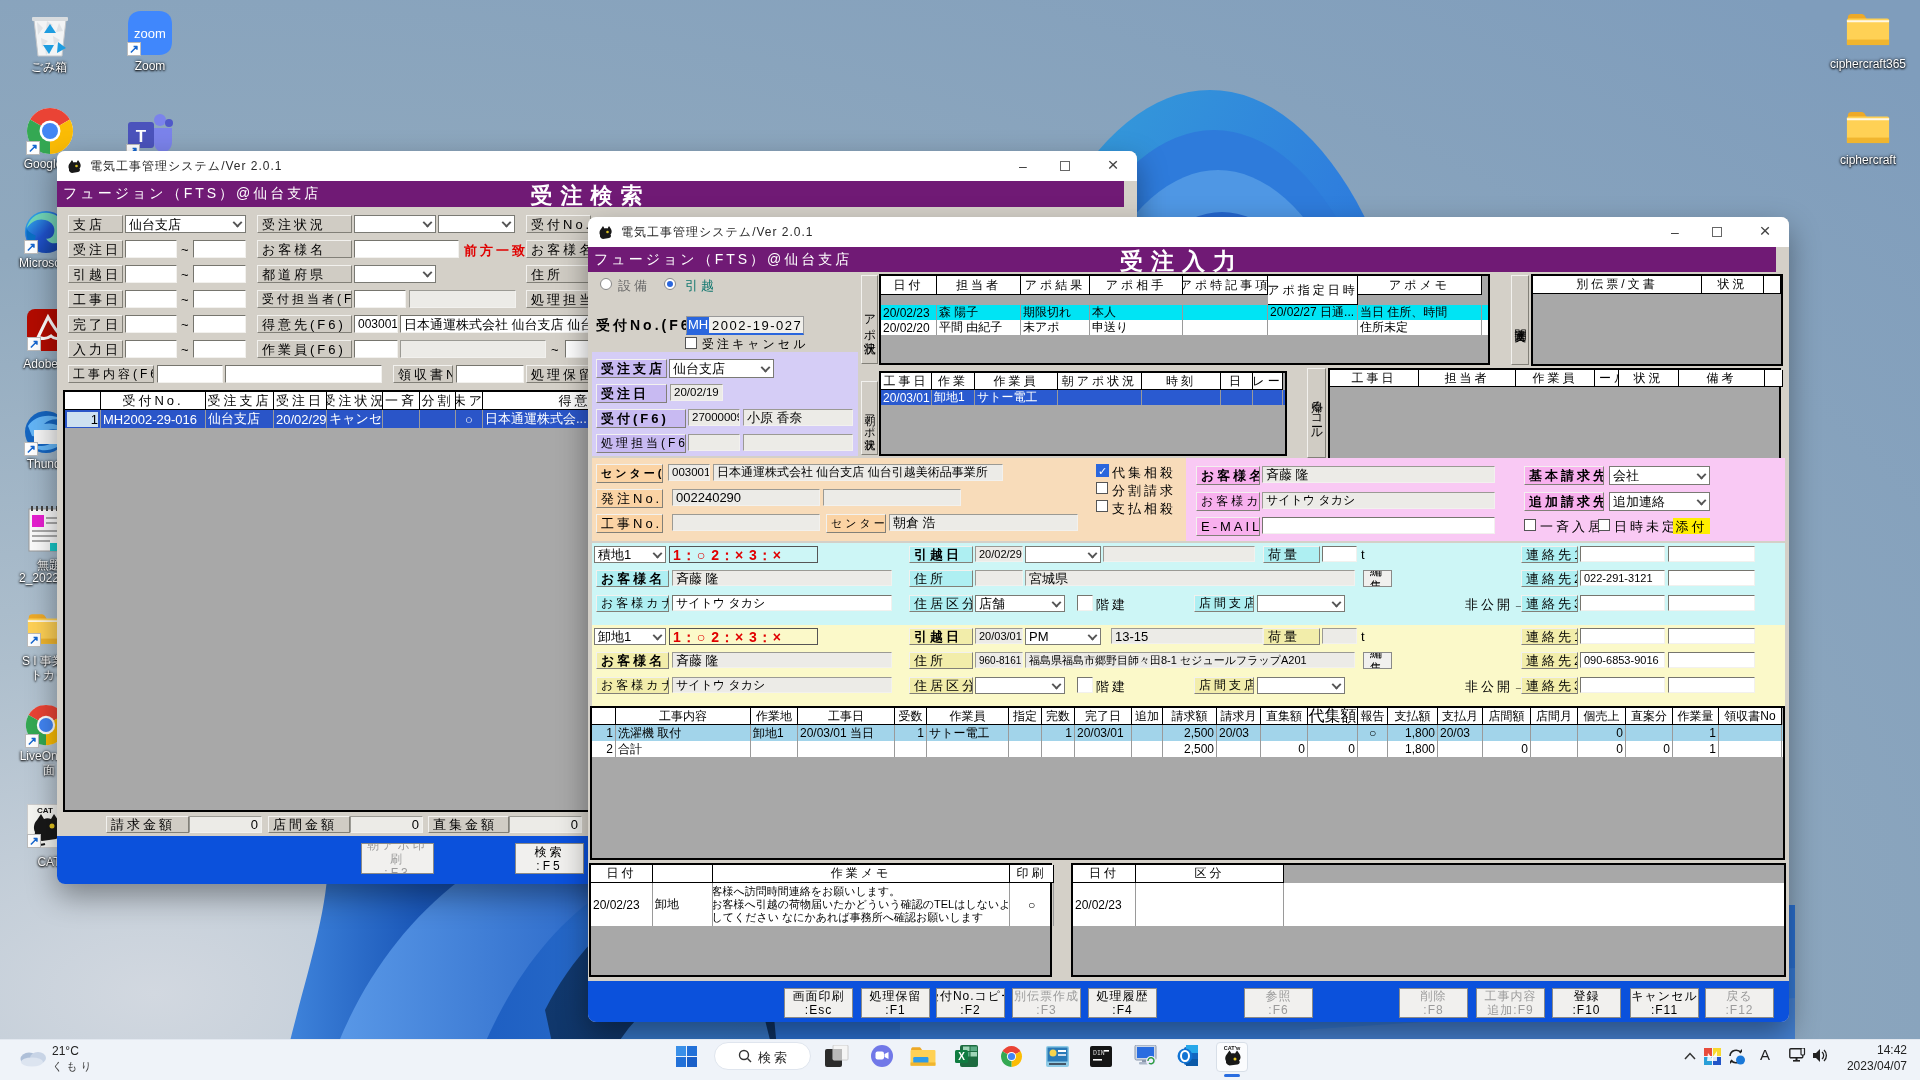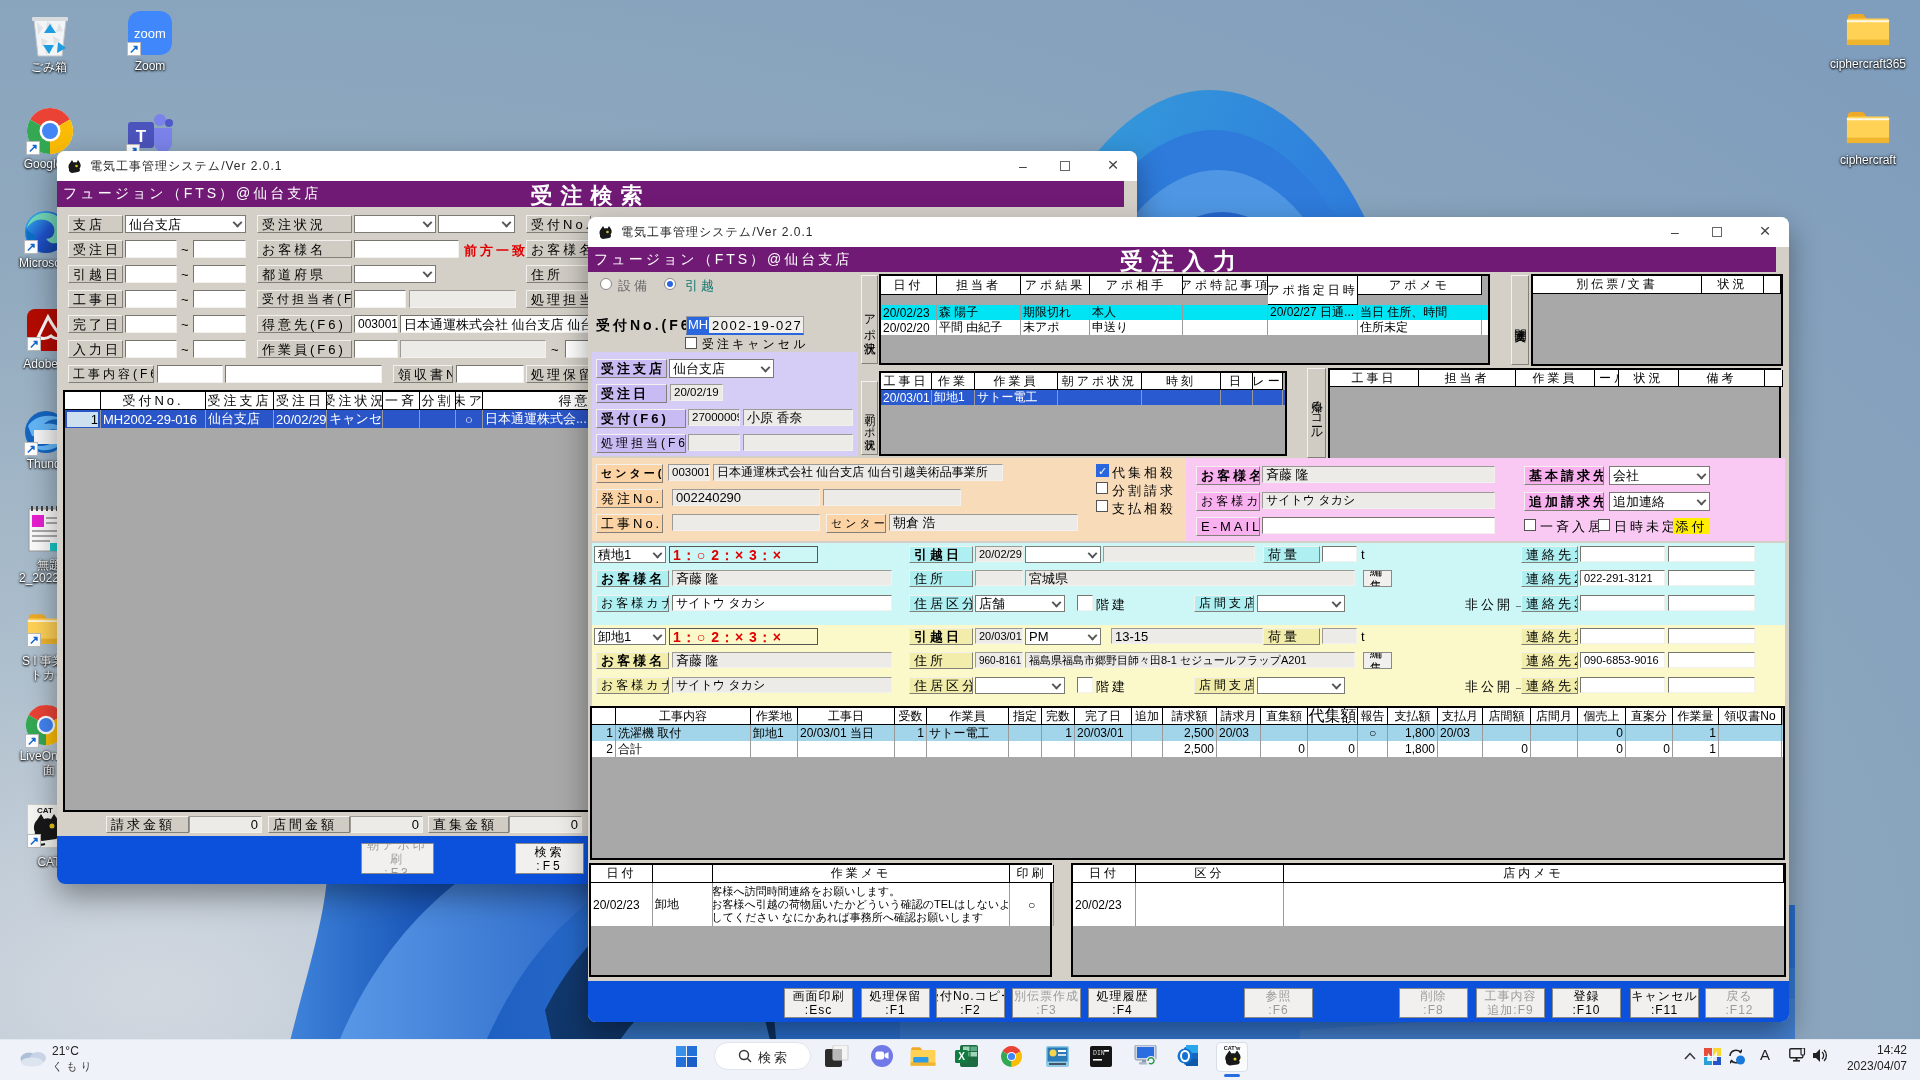--- a/index.html
+++ b/index.html
@@ -631,21 +631,20 @@
         <div style="width:297px;justify-content:center;font-size:12px">
           <span style="font-size:11px;line-height:13px;letter-spacing:0">お客様へ訪問時間連絡をお願いします。<br>※お客様へ引越の荷物届いたかどういう確認のTELはしないよう<br>にしてください  なにかあれば事務所へ確認お願いします</span>
         </div>
         <div style="width:44px;justify-content:center;font-size:12px">○</div>
       </div>
     </div>
 <div class="tbl" style="left:483px;top:646px;width:715px;height:114px">
       <div class="trh">
         <div class="j" style="width:63px;height:18px;font-size:12px">日付</div>
         <div class="j" style="width:148px;height:18px;font-size:12px">区分</div>
-        <div class="j" style="width:500px;height:18px;font-size:12px">店内メモ</div>
       </div>
       <div class="trd" style="background:#fff;color:#000;height:43px">
         <div style="width:63px;justify-content:flex-start;font-size:12px">20/02/23</div>
         <div style="width:148px;justify-content:flex-start;font-size:12px"></div>
       </div>
     </div>
 <div class="ab" style="left:0;top:764px;width:1201px;height:41px;background:#0b51dc"></div>
 <div class="btn" style="left:196px;top:771px;width:69px;height:30px;font-size:12px;letter-spacing:1px;white-space:nowrap">画面印刷<br>:Esc</div>
 <div class="btn" style="left:273px;top:771px;width:69px;height:30px;font-size:12px;letter-spacing:1px;white-space:nowrap">処理保留<br>:F1</div>
 <div class="btn" style="left:348px;top:771px;width:69px;height:30px;font-size:12px;letter-spacing:1px;white-space:nowrap">受付No.コピー<br>:F2</div>

